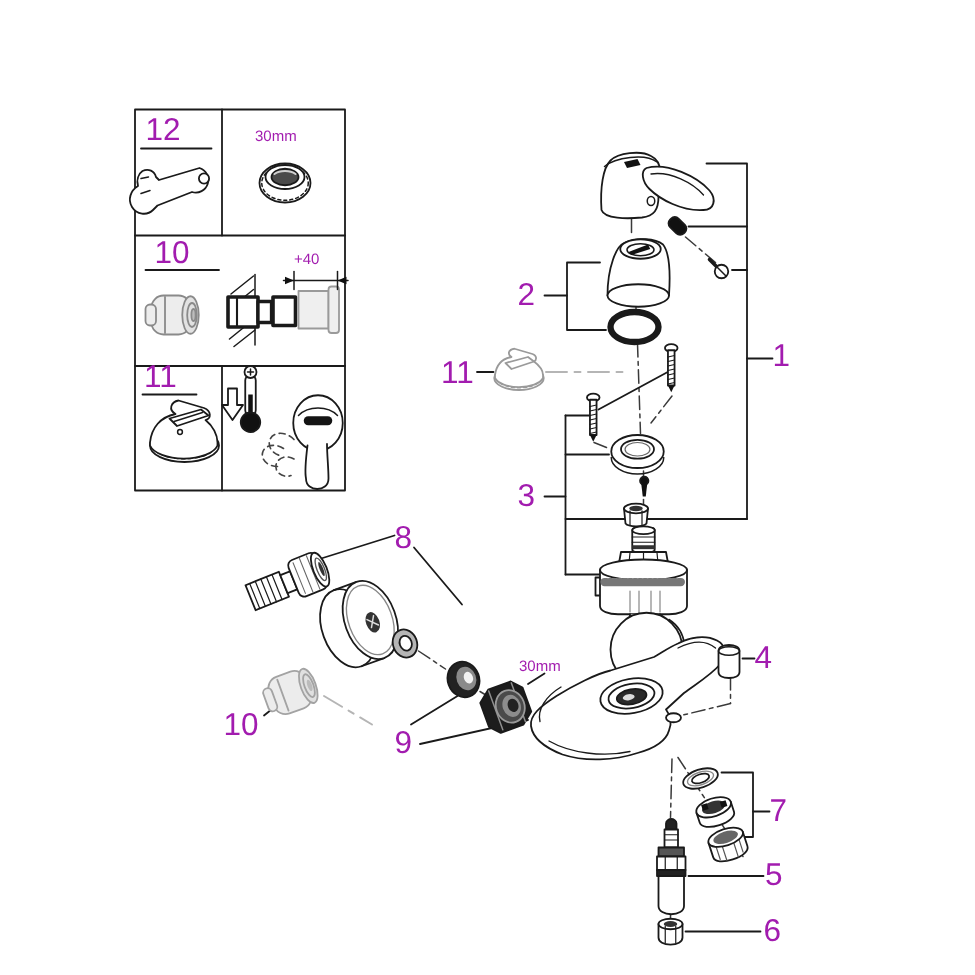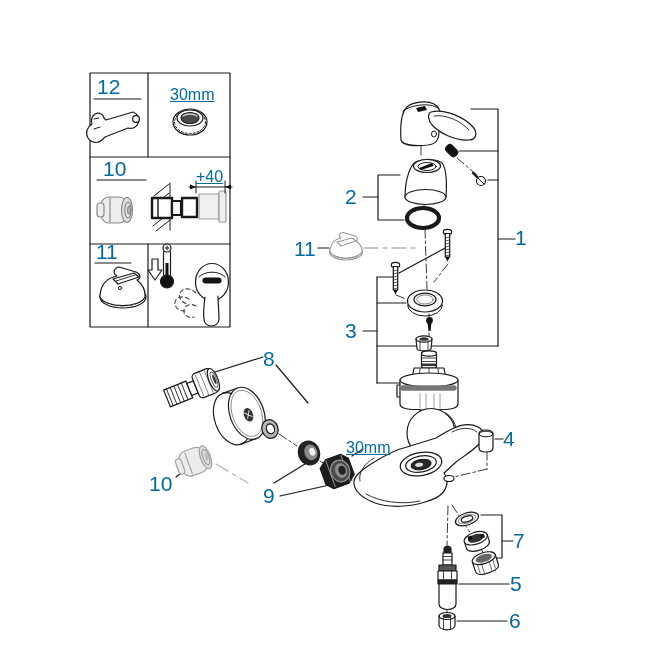--- a/index.html
+++ b/index.html
@@ -1,22 +1,22 @@
 <!DOCTYPE html>
 <html><head>
 <meta charset="utf-8">
 <style>
   html,body{margin:0;padding:0;background:#ffffff;}
   #stage{position:relative;width:650px;height:650px;background:#fff;overflow:hidden;
          font-family:"Liberation Sans",sans-serif;}
   #art{position:absolute;left:0;top:0;}
-  .lbl{position:absolute;color:#0369a1;line-height:1;white-space:nowrap;
+  .lbl{position:absolute;color:#a21caf;line-height:1;white-space:nowrap;
        font-family:"Liberation Sans",sans-serif;}
   .lbl-num{font-size:21px;}
-  .lbl-sm{font-size:16px;text-decoration:underline;}
+  .lbl-sm{font-size:10px;}
 </style>
 </head>
 <body>
 
 <div id="stage">
 
 <svg id="art" width="650" height="650" viewBox="0 0 650 650">
 <g stroke="#1a1a1a" stroke-width="1.2" fill="none" stroke-linecap="round" stroke-linejoin="round">
 
   <g>

